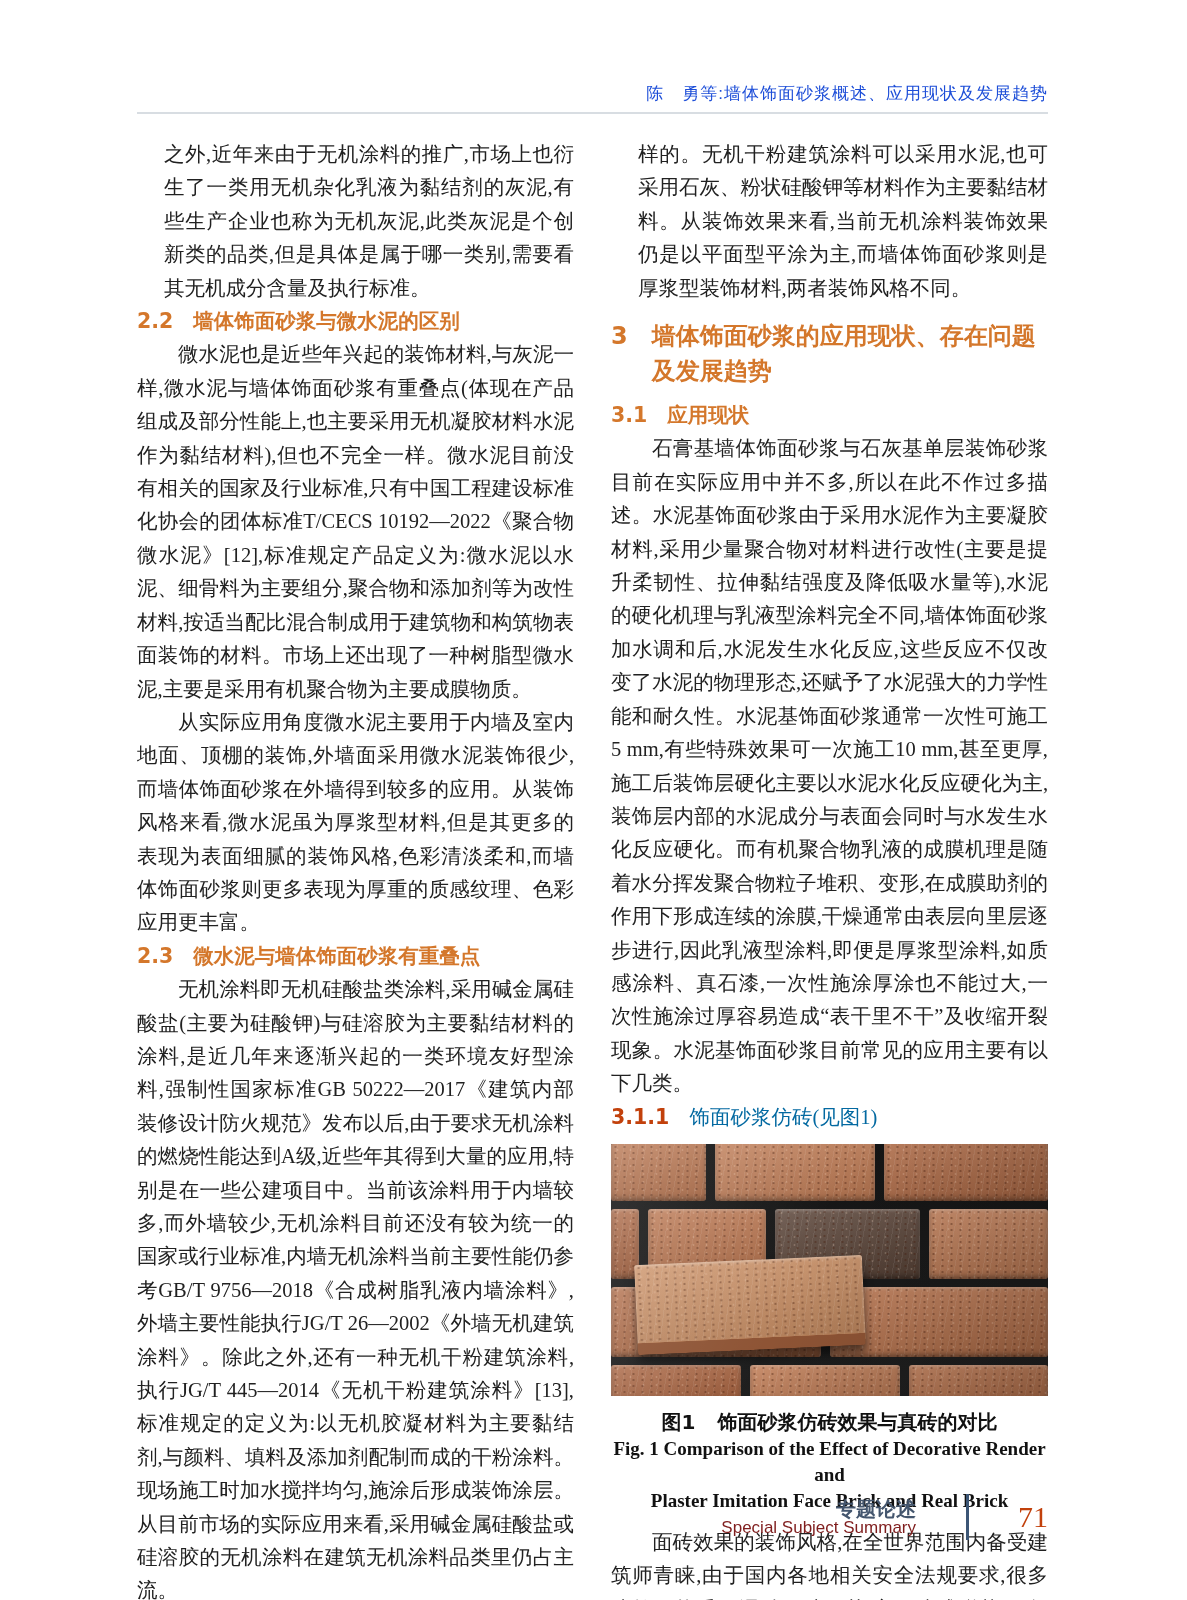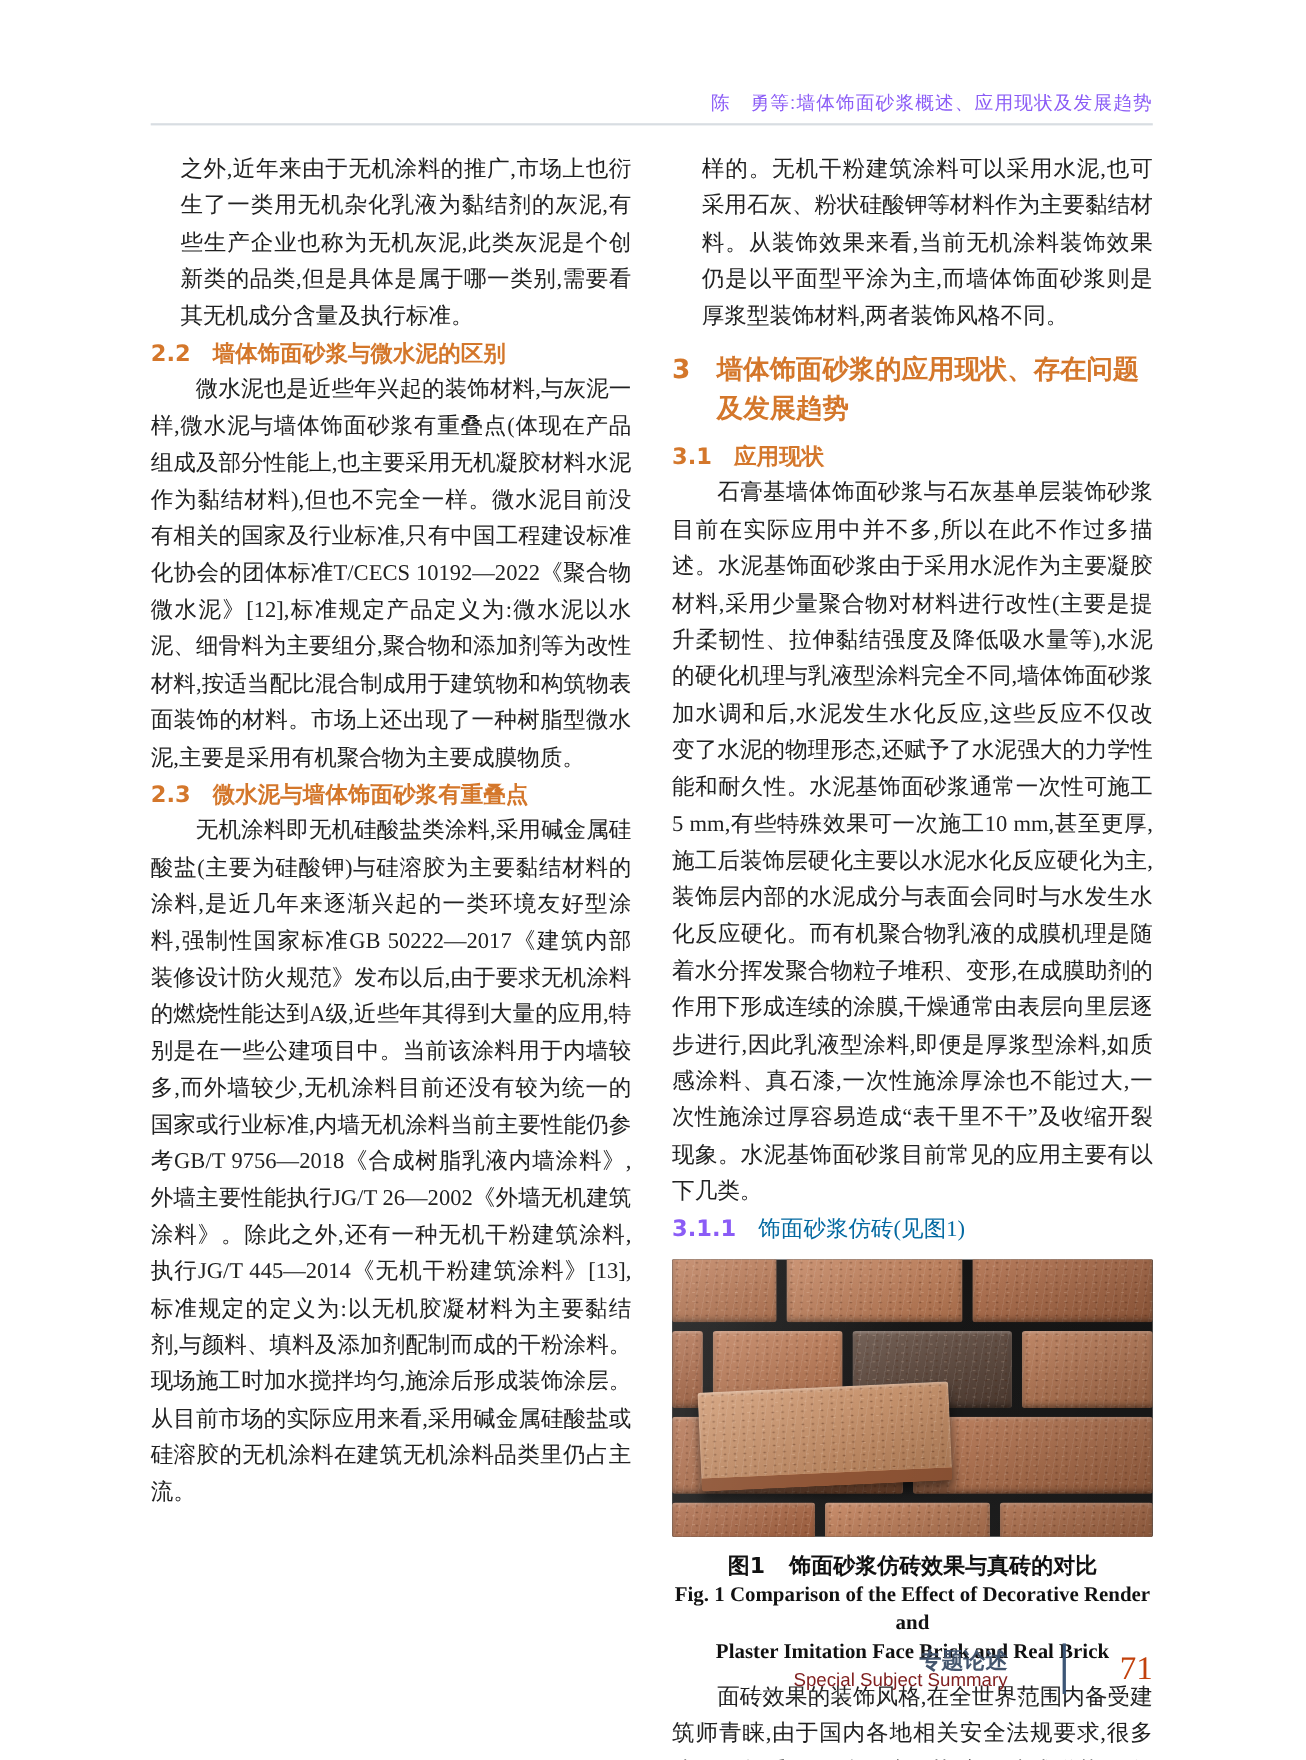--- a/index.html
+++ b/index.html
@@ -7,21 +7,21 @@
     position:relative; width:1187px; height:1600px; margin:0 auto;
     background:#ffffff; overflow:hidden;
     font-family:"Liberation Serif","DejaVu Serif",serif;
     color:#212121;
   }
   
   .running-head{padding:82px 139px 0 137px;}
   .running-head .rh-text{
     display:block; text-align:right;
     font-family:"Liberation Sans","DejaVu Sans",sans-serif;
-    font-size:17px; color:#8b5cf6; letter-spacing:1px;
+    font-size:17px; color:#1d4ed8; letter-spacing:1px;
   }
   .running-head .rule{margin-top:7px; border-bottom:2px solid #d8dde2;}
   
   .columns{
     display:flex; gap:37px; padding:24px 139px 0 137px;
     box-sizing:border-box;
   }
   .col{width:437px; flex:0 0 437px;}
   .col p{
     margin:0; font-size:20.5px; line-height:33.4px;
@@ -42,21 +42,21 @@
     font-family:"DejaVu Sans","Liberation Sans",sans-serif;
     font-weight:bold; font-size:24px; line-height:35px; color:#d4772b;
   }
   .h-main .num{flex:none; margin-right:24px;}
   
   .h-sub3{
     display:flex; margin:0; align-items:baseline;
     font-size:20.5px; line-height:33.4px; font-weight:normal;
   }
   .h-sub3 .num{
-    flex:none; margin-right:20px; color:#8b5cf6; font-weight:bold;
+    flex:none; margin-right:20px; color:#c2410c; font-weight:bold;
     font-family:"DejaVu Sans","Liberation Sans",sans-serif;
   }
   .h-sub3 .ttl{color:#0369a1;}
   
   figure{margin:10px 0 12px 0;}
   .brickwall{
     position:relative; width:437px; height:252px;
     background:linear-gradient(#141414,#1f1f1f);
     overflow:hidden; border-radius:1px;
   }
@@ -131,20 +131,21 @@
 
     <div class="col">
       <p class="cont">之外,近年来由于无机涂料的推广,市场上也衍生了一类用无机杂化乳液为黏结剂的灰泥,有些生产企业也称为无机灰泥,此类灰泥是个创新类的品类,但是具体是属于哪一类别,需要看其无机成分含量及执行标准。</p>
 
       <h3 class="h-sub">
         <span class="num">2.2</span>
         <span>墙体饰面砂浆与微水泥的区别</span>
       </h3>
 
       <p>微水泥也是近些年兴起的装饰材料,与灰泥一样,微水泥与墙体饰面砂浆有重叠点(体现在产品组成及部分性能上,也主要采用无机凝胶材料水泥作为黏结材料),但也不完全一样。微水泥目前没有相关的国家及行业标准,只有中国工程建设标准化协会的团体标准T/CECS 10192—2022《聚合物微水泥》[12],标准规定产品定义为:微水泥以水泥、细骨料为主要组分,聚合物和添加剂等为改性材料,按适当配比混合制成用于建筑物和构筑物表面装饰的材料。市场上还出现了一种树脂型微水泥,主要是采用有机聚合物为主要成膜物质。</p>
+      <p>从实际应用角度微水泥主要用于内墙及室内地面、顶棚的装饰,外墙面采用微水泥装饰很少,而墙体饰面砂浆在外墙得到较多的应用。从装饰风格来看,微水泥虽为厚浆型材料,但是其更多的表现为表面细腻的装饰风格,色彩清淡柔和,而墙体饰面砂浆则更多表现为厚重的质感纹理、色彩应用更丰富。</p>
 
       <h3 class="h-sub">
         <span class="num">2.3</span>
         <span>微水泥与墙体饰面砂浆有重叠点</span>
       </h3>
 
       <p>无机涂料即无机硅酸盐类涂料,采用碱金属硅酸盐(主要为硅酸钾)与硅溶胶为主要黏结材料的涂料,是近几年来逐渐兴起的一类环境友好型涂料,强制性国家标准GB 50222—2017《建筑内部装修设计防火规范》发布以后,由于要求无机涂料的燃烧性能达到A级,近些年其得到大量的应用,特别是在一些公建项目中。当前该涂料用于内墙较多,而外墙较少,无机涂料目前还没有较为统一的国家或行业标准,内墙无机涂料当前主要性能仍参考GB/T 9756—2018《合成树脂乳液内墙涂料》,外墙主要性能执行JG/T 26—2002《外墙无机建筑涂料》。除此之外,还有一种无机干粉建筑涂料,执行JG/T 445—2014《无机干粉建筑涂料》[13],标准规定的定义为:以无机胶凝材料为主要黏结剂,与颜料、填料及添加剂配制而成的干粉涂料。现场施工时加水搅拌均匀,施涂后形成装饰涂层。从目前市场的实际应用来看,采用碱金属硅酸盐或硅溶胶的无机涂料在建筑无机涂料品类里仍占主流。</p>
 
     </div>
 

